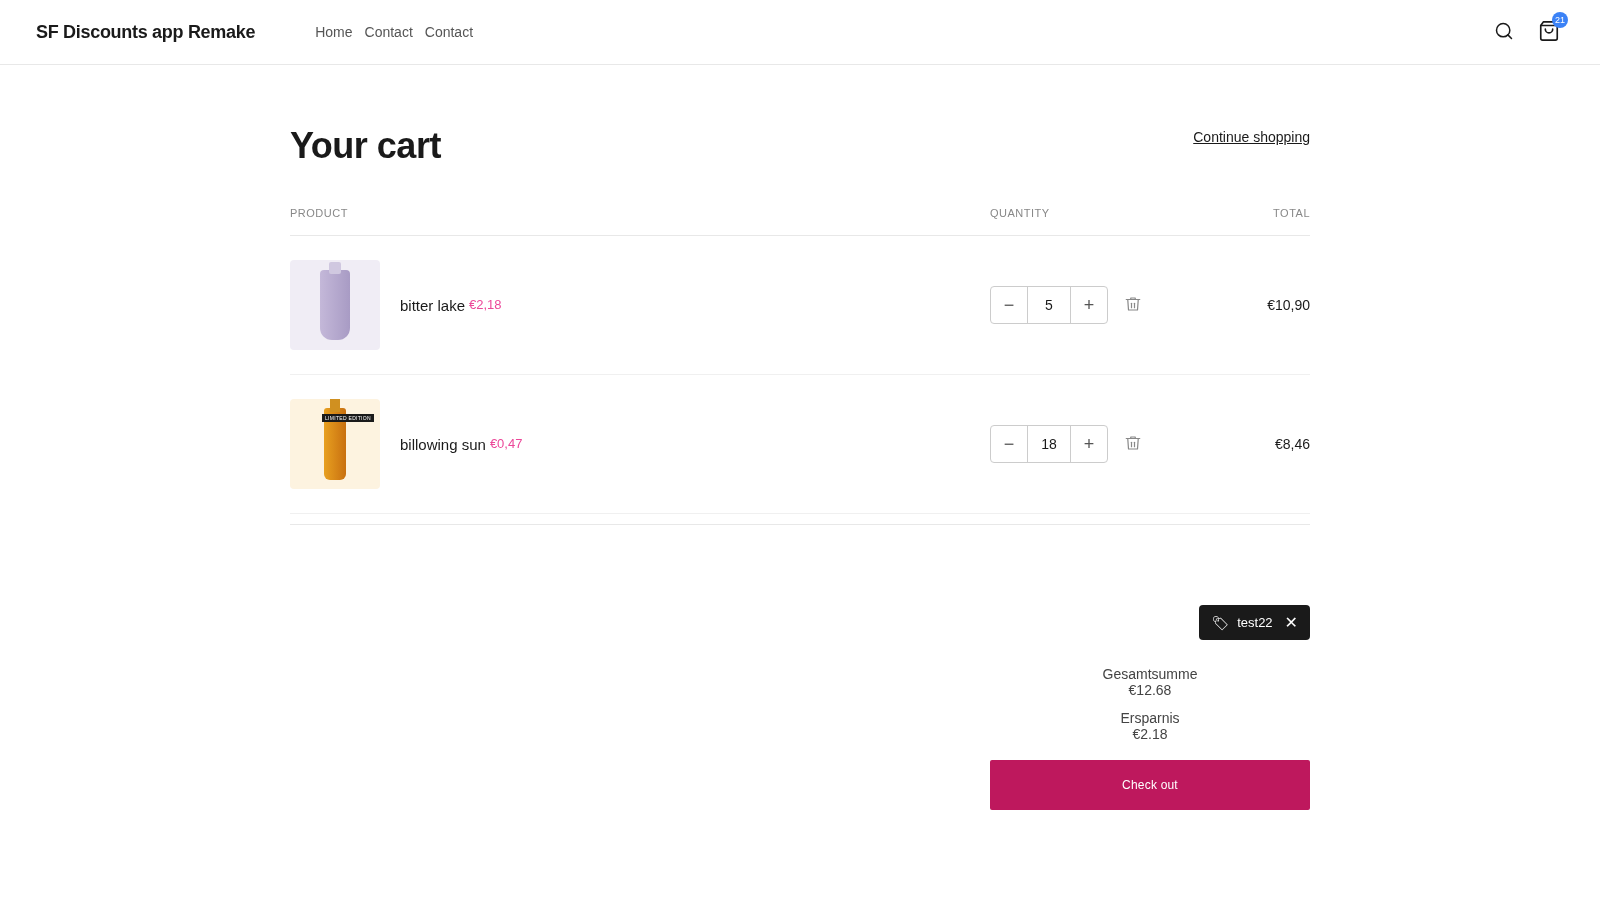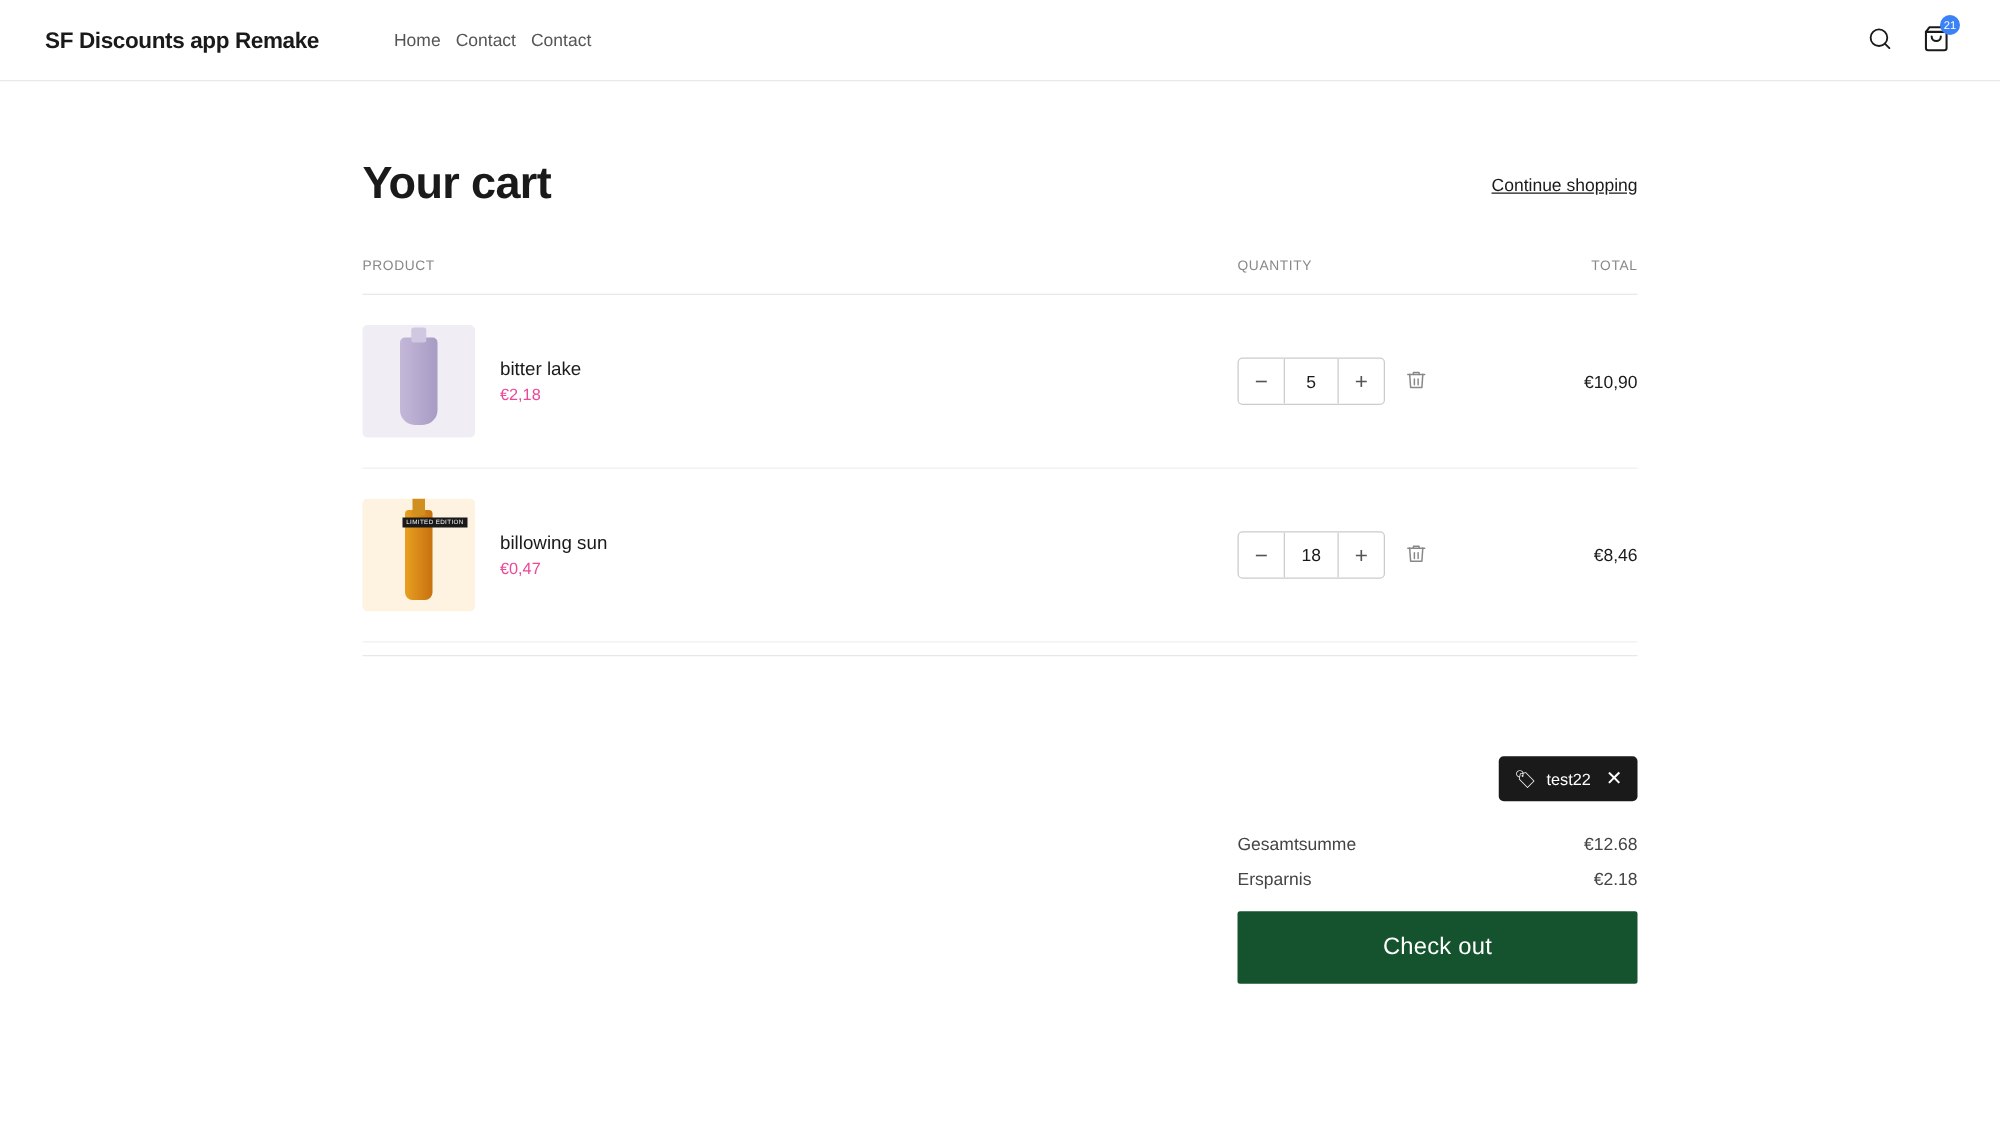--- a/index.html
+++ b/index.html
@@ -10,35 +10,35 @@
     .nav-brand { font-size: 18px; font-weight: 600; margin-right: 60px; letter-spacing: -0.3px; }
     .nav-links { display: flex; gap: 12px; }
     .nav-link { font-size: 14px; color: #555; text-decoration: none; }
     .nav-icons { margin-left: auto; display: flex; align-items: center; gap: 16px; }
     .nav-icon-btn { background: none; border: none; cursor: pointer; position: relative; padding: 4px; }
     .cart-badge { position: absolute; top: -4px; right: -4px; background: #3b82f6; color: #fff; border-radius: 50%; width: 16px; height: 16px; font-size: 9px; display: flex; align-items: center; justify-content: center; }
 
     
     .main { max-width: 1060px; margin: 0 auto; padding: 60px 20px 100px; }
 
-    .cart-header { display: flex; align-items: center; justify-content: space-between; margin-bottom: 40px; }
+    .cart-header { display: flex; align-items: flex-start; justify-content: space-between; margin-bottom: 40px; }
     .cart-title { font-size: 36px; font-weight: 600; letter-spacing: -0.5px; }
     .continue-shopping { font-size: 14px; color: #1a1a1a; text-decoration: underline; cursor: pointer; margin-top: 4px; }
 
     
     .table-header { display: flex; align-items: center; border-bottom: 1px solid #e8e8e8; padding-bottom: 16px; margin-bottom: 0; }
     .col-product { flex: 1; font-size: 11px; color: #888; letter-spacing: 0.5px; text-transform: uppercase; }
     .col-quantity { width: 200px; font-size: 11px; color: #888; letter-spacing: 0.5px; text-transform: uppercase; }
     .col-total { width: 120px; text-align: right; font-size: 11px; color: #888; letter-spacing: 0.5px; text-transform: uppercase; }
 
     
     .cart-item { display: flex; align-items: center; padding: 24px 0; border-bottom: 1px solid #f0f0f0; }
     .item-product { flex: 1; display: flex; align-items: center; gap: 20px; }
     .item-image { width: 90px; height: 90px; border-radius: 4px; display: flex; align-items: center; justify-content: center; overflow: hidden; flex-shrink: 0; }
-    .item-info { display: flex; flex-direction: column; gap: 4px; }
+    .item-info { display: flex; flex-direction: row; gap: 4px; }
     .item-name { font-size: 15px; font-weight: 400; color: #1a1a1a; }
     .item-price { font-size: 13px; color: #ec4899; }
 
     .item-quantity { width: 200px; display: flex; align-items: center; gap: 12px; }
     .qty-control { display: flex; align-items: center; border: 1px solid #ccc; border-radius: 4px; overflow: hidden; }
     .qty-btn { width: 36px; height: 36px; background: none; border: none; cursor: pointer; font-size: 18px; color: #555; display: flex; align-items: center; justify-content: center; }
     .qty-value { width: 44px; text-align: center; font-size: 14px; border-left: 1px solid #ccc; border-right: 1px solid #ccc; height: 36px; line-height: 36px; }
     .delete-btn { background: none; border: none; cursor: pointer; color: #888; padding: 4px; }
 
     .item-total { width: 120px; text-align: right; font-size: 14px; font-weight: 400; }
@@ -46,25 +46,25 @@
     
     .cart-divider { border: none; border-top: 1px solid #e8e8e8; margin: 10px 0 0; }
 
     
     .summary-section { display: flex; flex-direction: column; align-items: flex-end; margin-top: 80px; }
     .coupon-badge { display: flex; align-items: center; gap: 8px; background: #1a1a1a; color: #fff; padding: 8px 12px; border-radius: 4px; margin-bottom: 20px; font-size: 13px; }
     .coupon-icon { font-size: 14px; }
     .coupon-close { background: none; border: none; color: #fff; cursor: pointer; font-size: 16px; margin-left: 4px; }
 
     .summary-rows { width: 320px; }
-    .summary-row { display: flex; justify-content: space-between; align-items: center; padding: 6px 0; font-size: 14px; color: #444; }
+    .summary-row { display: flex; justify-content: space-between; align-items: center; padding: 6px 0; font-size: 14px; color: #444; flex-direction: column; }
     .summary-row .label { }
     .summary-row .value { }
 
-    .checkout-btn { width: 320px; background: #14532d; color: #fff; border: none; padding: 18px; font-size: 19px; cursor: pointer; border-radius: 2px; margin-top: 12px; letter-spacing: 0.2px; }
+    .checkout-btn { width: 320px; background: #be185d; color: #fff; border: none; padding: 18px; font-size: 12px; cursor: pointer; border-radius: 2px; margin-top: 12px; letter-spacing: 0.2px; }
 
     
     .product-img-1 { background: #f0edf5; }
     .product-img-2 { background: #fdf3e0; }
 
     
     .tube-shape { width: 30px; height: 70px; background: linear-gradient(to right, #c4b8d9, #a89bc4); border-radius: 4px 4px 12px 12px; position: relative; }
     .tube-shape::before { content: ''; position: absolute; top: -8px; left: 50%; transform: translateX(-50%); width: 12px; height: 12px; background: #d0c8e0; border-radius: 2px; }
 
     

